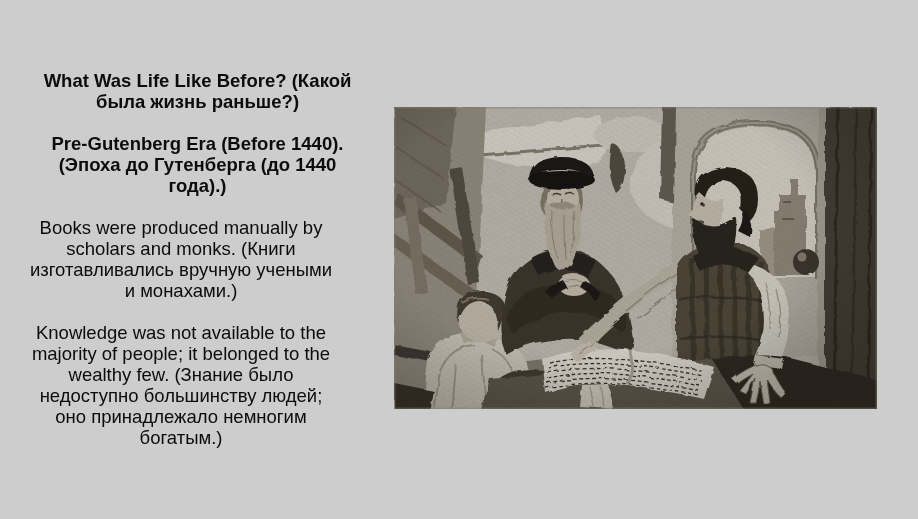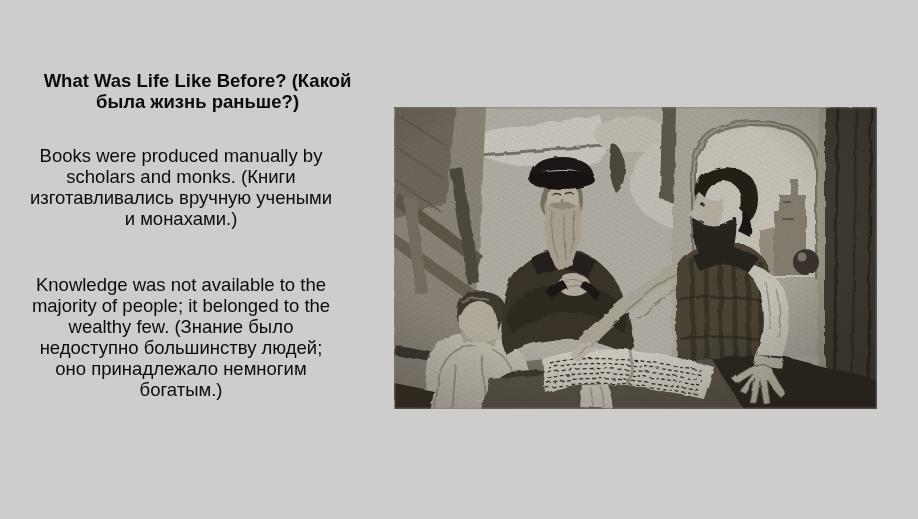--- a/index.html
+++ b/index.html
@@ -14,34 +14,37 @@
   }
   .text-block{
     position:absolute;left:0;top:49px;width:362px;
     text-align:center;color:#0c0c0c;
     font-size:18.5px;line-height:21px;
     white-space:pre-line;
   }
   .text-block h2{
     margin:0;font-size:18.5px;line-height:21px;font-weight:700;padding-left:33px;
   }
-  .text-block p{margin:12px;}
+  .text-block p{margin:0;}
   figure.engraving{
     position:absolute;left:394px;top:107px;width:483px;height:302px;margin:0;
   }
   figure.engraving svg{display:block;}
 </style>
 </head>
 <body>
 
 <div class="slide">
 
   <div class="text-block">
     <h2>What Was Life Like Before? (Какой
 была жизнь раньше?)</h2>
+    <h2>Pre-Gutenberg Era (Before 1440).
+(Эпоха до Гутенберга (до 1440
+года).)</h2>
     <p>Books were produced manually by
 scholars and monks. (Книги
 изготавливались вручную учеными
 и монахами.)</p>
     <p>Knowledge was not available to the
 majority of people; it belonged to the
 wealthy few. (Знание было
 недоступно большинству людей;
 оно принадлежало немногим
 богатым.)</p>

